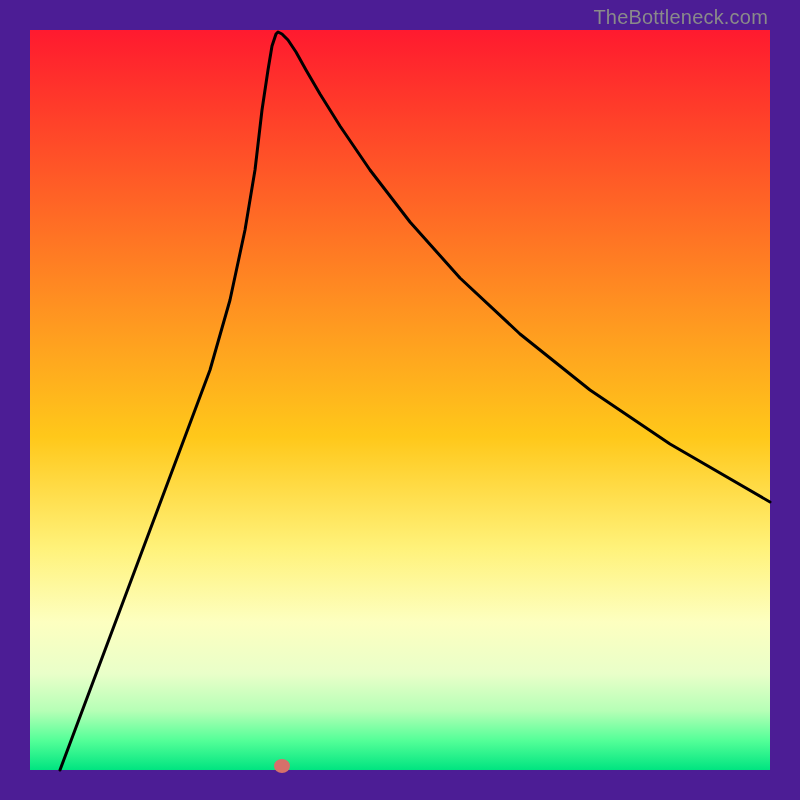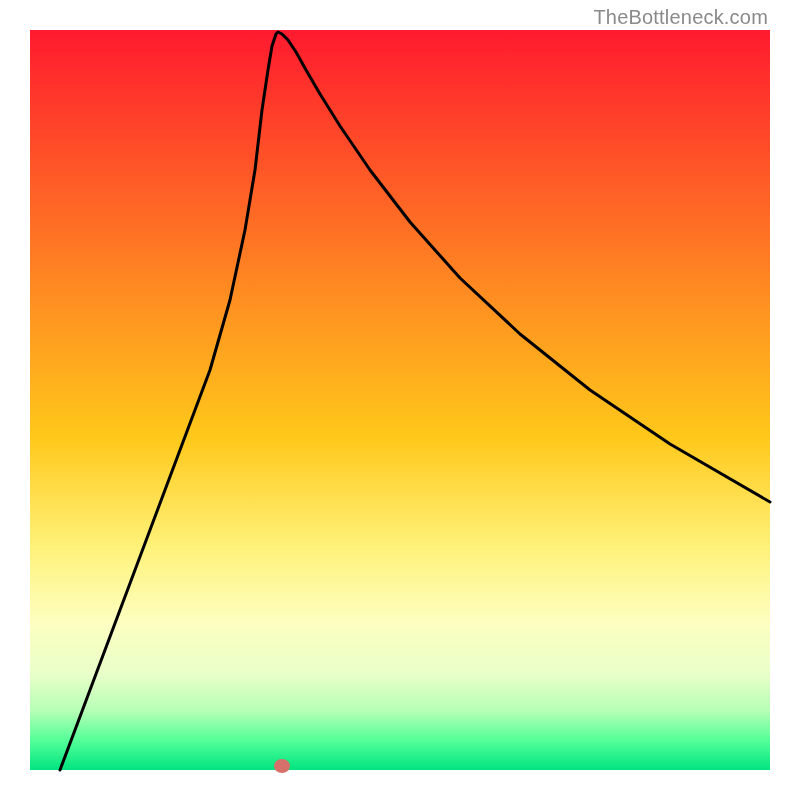--- a/index.html
+++ b/index.html
@@ -7,21 +7,21 @@
     width: 800px;
     height: 800px;
     background: #000;
     position: relative;
     font-family: Arial, Helvetica, sans-serif;
     overflow: hidden;
   }
   .frame {
     position: absolute;
     inset: 0;
-    background: #ffffff;
+    background: #4c1d95;
   }
   .plot-area {
     position: absolute;
     left: 30px;
     top: 30px;
     width: 740px;
     height: 740px;
     
     background: linear-gradient(
       to bottom,

